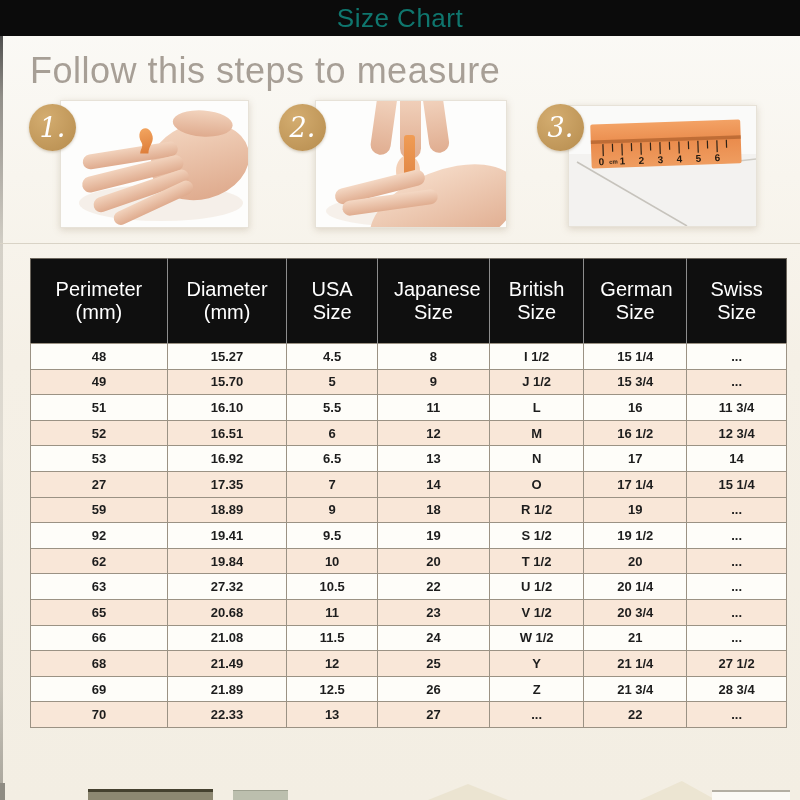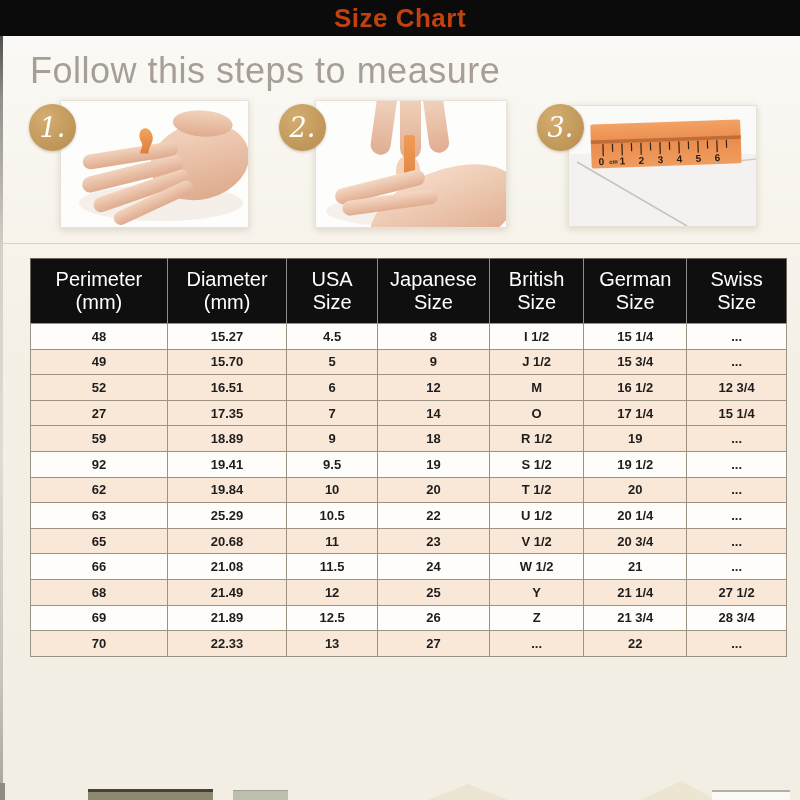--- a/index.html
+++ b/index.html
@@ -3,21 +3,21 @@
 <meta charset="utf-8">
 <style>
   html,body{margin:0;padding:0;}
   body{font-family:"Liberation Sans",sans-serif;background:#e9e5dc;}
   .screen{position:relative;width:800px;height:800px;overflow:hidden;
           background:linear-gradient(180deg,#fbfaf7 0%,#f8f5ee 22%,#f5f0e6 45%,#f3eee3 100%);}
 
   
   .titlebar{position:absolute;left:0;top:0;width:800px;height:36px;background:#0b0b0b;
             display:flex;align-items:center;justify-content:center;}
-  .titlebar span{color:#c2410c;font-size:26px;letter-spacing:.5px;font-weight:bold;}
+  .titlebar span{color:#0f766e;font-size:26px;letter-spacing:.5px;}
 
   
   .page-edge{position:absolute;left:0;top:36px;width:3px;height:764px;opacity:.75;
              background:linear-gradient(180deg,#161616 0%,#6f6c66 8%,#c9c5bc 28%,#d9d5cc 55%,#b9b5ab 85%,#8e8b82 100%);}
 
   
   .steps-heading{position:absolute;left:30px;top:50px;font-size:36px;color:#a79f96;
                  letter-spacing:.5px;}
   .photo{position:absolute;background:#fdfdfc;border:1px solid #e7e2d8;
          box-shadow:0 2px 7px rgba(150,130,100,.28);}
@@ -34,21 +34,21 @@
   .badge2{left:279px;top:104px;}
   .badge3{left:537px;top:104px;}
 
   .divider{position:absolute;left:0;top:243px;width:800px;height:1px;background:#d9d3c6;}
 
   
   .size-table{position:absolute;left:30px;top:258px;width:757px;border-collapse:collapse;
               table-layout:fixed;background:#fefdf9;border:1px solid #6d675e;}
   .size-table thead th{background:#0f0f0f;color:#fff;font-weight:400;font-size:20px;
               line-height:1.15;height:52px;text-align:center;vertical-align:middle;
-              border-right:1px solid #8d8d8d;padding:6px;margin-top:12px;}
+              border-right:1px solid #8d8d8d;padding:16px;margin-top:12px;}
   .size-table thead th:last-child{border-right:none;}
   .size-table tbody td{height:24.6px;text-align:center;font-size:13px;font-weight:700;
               color:#1d1d1d;border:1px solid #9b9284;padding:0;}
   .size-table tbody tr td{background:#fefdf9;}
   .size-table tbody tr.stripe td{background:#f9e7d8;}
 
   
   .cutoff{position:absolute;}
   .cut1{left:88px;top:789px;width:125px;height:11px;background:#8d8872;border-top:3px solid #45412f;}
   .cut2{left:233px;top:790px;width:55px;height:10px;background:#bcbfae;border-top:1px solid #9ea190;}
@@ -235,29 +235,47 @@
         </tr>
         <tr class="stripe">
           <td>49</td>
           <td>15.70</td>
           <td>5</td>
           <td>9</td>
           <td>J 1/2</td>
           <td>15 3/4</td>
           <td>...</td>
         </tr>
+        <tr>
+          <td>51</td>
+          <td>16.10</td>
+          <td>5.5</td>
+          <td>11</td>
+          <td>L</td>
+          <td>16</td>
+          <td>11 3/4</td>
+        </tr>
         <tr class="stripe">
           <td>52</td>
           <td>16.51</td>
           <td>6</td>
           <td>12</td>
           <td>M</td>
           <td>16 1/2</td>
           <td>12 3/4</td>
         </tr>
+        <tr>
+          <td>53</td>
+          <td>16.92</td>
+          <td>6.5</td>
+          <td>13</td>
+          <td>N</td>
+          <td>17</td>
+          <td>14</td>
+        </tr>
         <tr class="stripe">
           <td>27</td>
           <td>17.35</td>
           <td>7</td>
           <td>14</td>
           <td>O</td>
           <td>17 1/4</td>
           <td>15 1/4</td>
         </tr>
         <tr class="stripe">
@@ -282,21 +300,21 @@
           <td>62</td>
           <td>19.84</td>
           <td>10</td>
           <td>20</td>
           <td>T 1/2</td>
           <td>20</td>
           <td>...</td>
         </tr>
         <tr>
           <td>63</td>
-          <td>25.29</td>
+          <td>27.32</td>
           <td>10.5</td>
           <td>22</td>
           <td>U 1/2</td>
           <td>20 1/4</td>
           <td>...</td>
         </tr>
         <tr class="stripe">
           <td>65</td>
           <td>20.68</td>
           <td>11</td>

